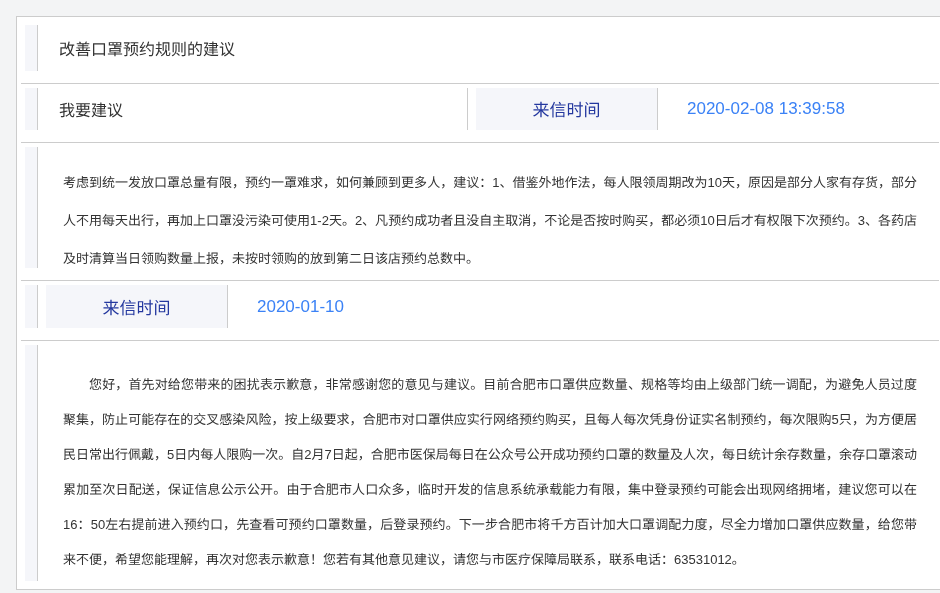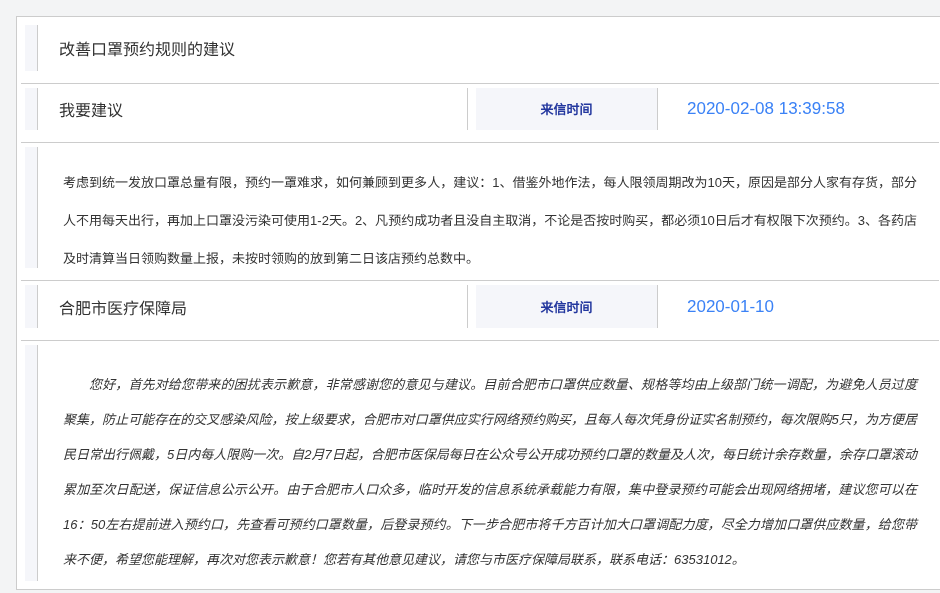--- a/index.html
+++ b/index.html
@@ -64,22 +64,22 @@
     border-right:1px solid var(--border-color);
     font-family:Liberation Mono, monospace;
   }
   .label-cell{
     flex:0 0 182px;
     display:flex;
     align-items:center;
     justify-content:center;
     background:var(--cell-tint);
     border-right:1px solid var(--border-color);
-    font-size:13px;
-    font-weight:bold;
+    font-size:17px;
+    font-weight:normal;
     color:var(--accent-blue);
   }
   .value-cell{
     flex:1;
     display:flex;
     align-items:center;
     padding-left:21px;
     font-size:17px;
     color:#3b82f6;
   }
@@ -93,21 +93,20 @@
     text-align:justify;
   }
   .letter-text{
     padding:13px 14px 0 13px;
     line-height:38px;
   }
   .reply-text{
     padding:18px 14px 0 13px;
     line-height:35px;
     text-indent:2em;
-    font-style:italic;
   }
 </style>
 </head>
 <body>
 
 <div class="panel">
 
   <div class="row row-title">
     <div class="gutter"></div>
     <div class="title-cell">改善口罩预约规则的建议</div>
@@ -122,21 +121,20 @@
 
   <div class="row row-letter-body">
     <div class="gutter"></div>
     <div class="body-cell">
       <p class="letter-text">考虑到统一发放口罩总量有限，预约一罩难求，如何兼顾到更多人，建议：1、借鉴外地作法，每人限领周期改为10天，原因是部分人家有存货，部分人不用每天出行，再加上口罩没污染可使用1-2天。2、凡预约成功者且没自主取消，不论是否按时购买，都必须10日后才有权限下次预约。3、各药店及时清算当日领购数量上报，未按时领购的放到第二日该店预约总数中。</p>
     </div>
   </div>
 
   <div class="row row-meta">
     <div class="gutter"></div>
-    <div class="name-cell">合肥市医疗保障局</div>
     <div class="label-cell">来信时间</div>
     <div class="value-cell">2020-01-10</div>
   </div>
 
   <div class="row row-reply-body">
     <div class="gutter"></div>
     <div class="body-cell">
       <p class="reply-text">您好，首先对给您带来的困扰表示歉意，非常感谢您的意见与建议。目前合肥市口罩供应数量、规格等均由上级部门统一调配，为避免人员过度聚集，防止可能存在的交叉感染风险，按上级要求，合肥市对口罩供应实行网络预约购买，且每人每次凭身份证实名制预约，每次限购5只，为方便居民日常出行佩戴，5日内每人限购一次。自2月7日起，合肥市医保局每日在公众号公开成功预约口罩的数量及人次，每日统计余存数量，余存口罩滚动累加至次日配送，保证信息公示公开。由于合肥市人口众多，临时开发的信息系统承载能力有限，集中登录预约可能会出现网络拥堵，建议您可以在16：50左右提前进入预约口，先查看可预约口罩数量，后登录预约。下一步合肥市将千方百计加大口罩调配力度，尽全力增加口罩供应数量，给您带来不便，希望您能理解，再次对您表示歉意！您若有其他意见建议，请您与市医疗保障局联系，联系电话：63531012。</p>
     </div>
   </div>

